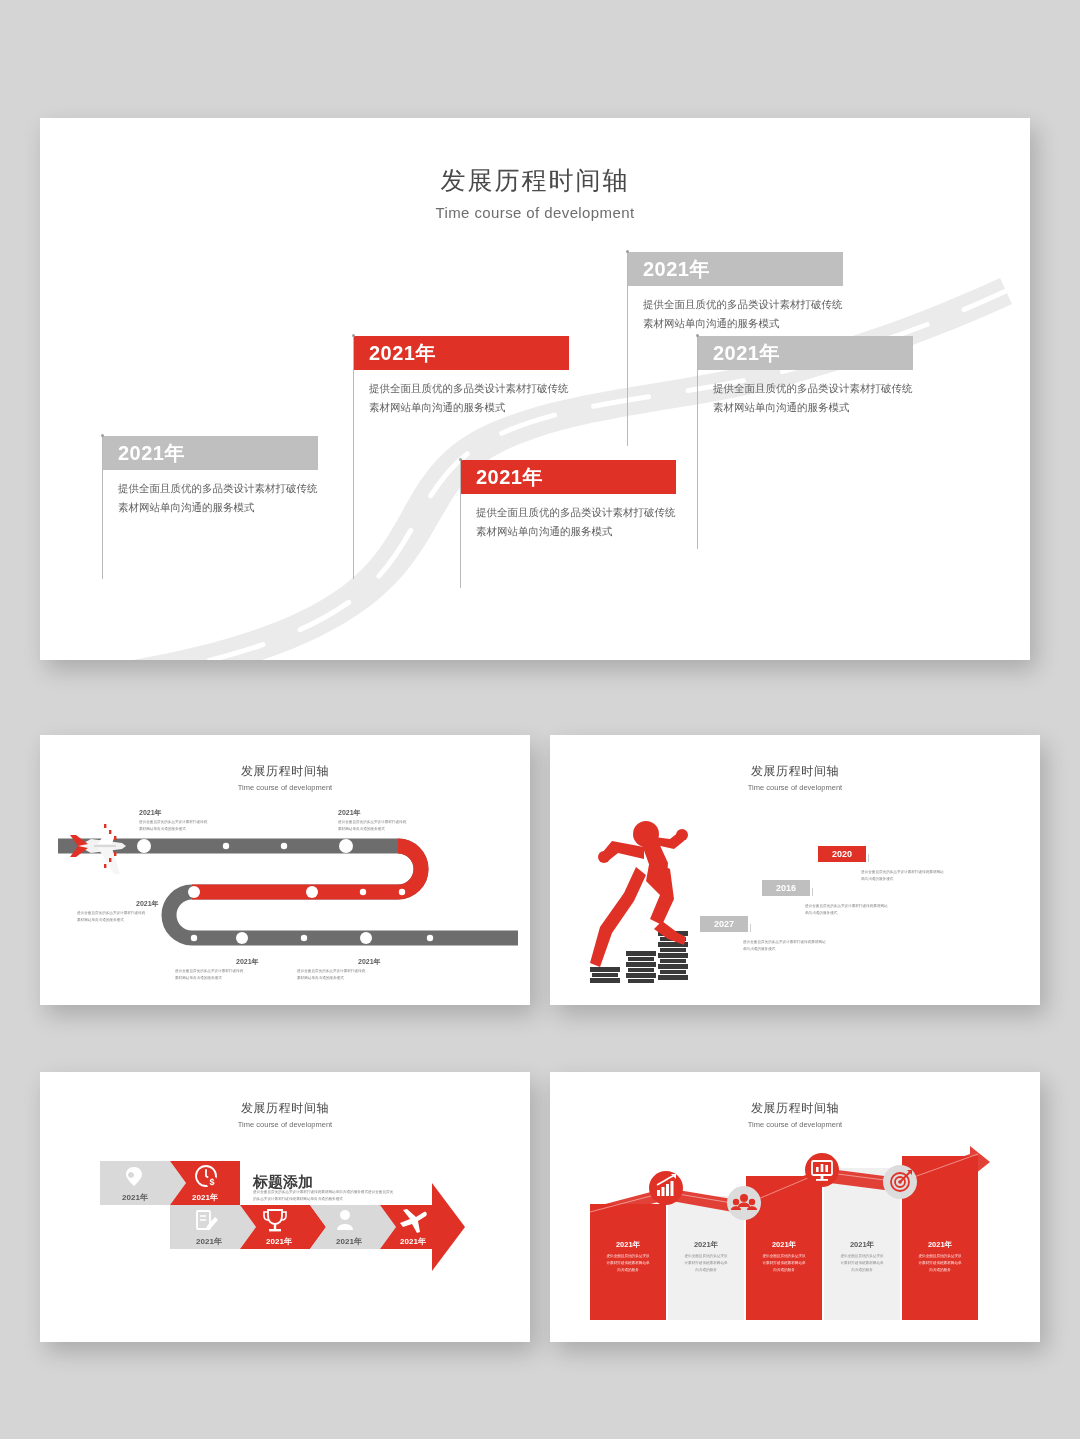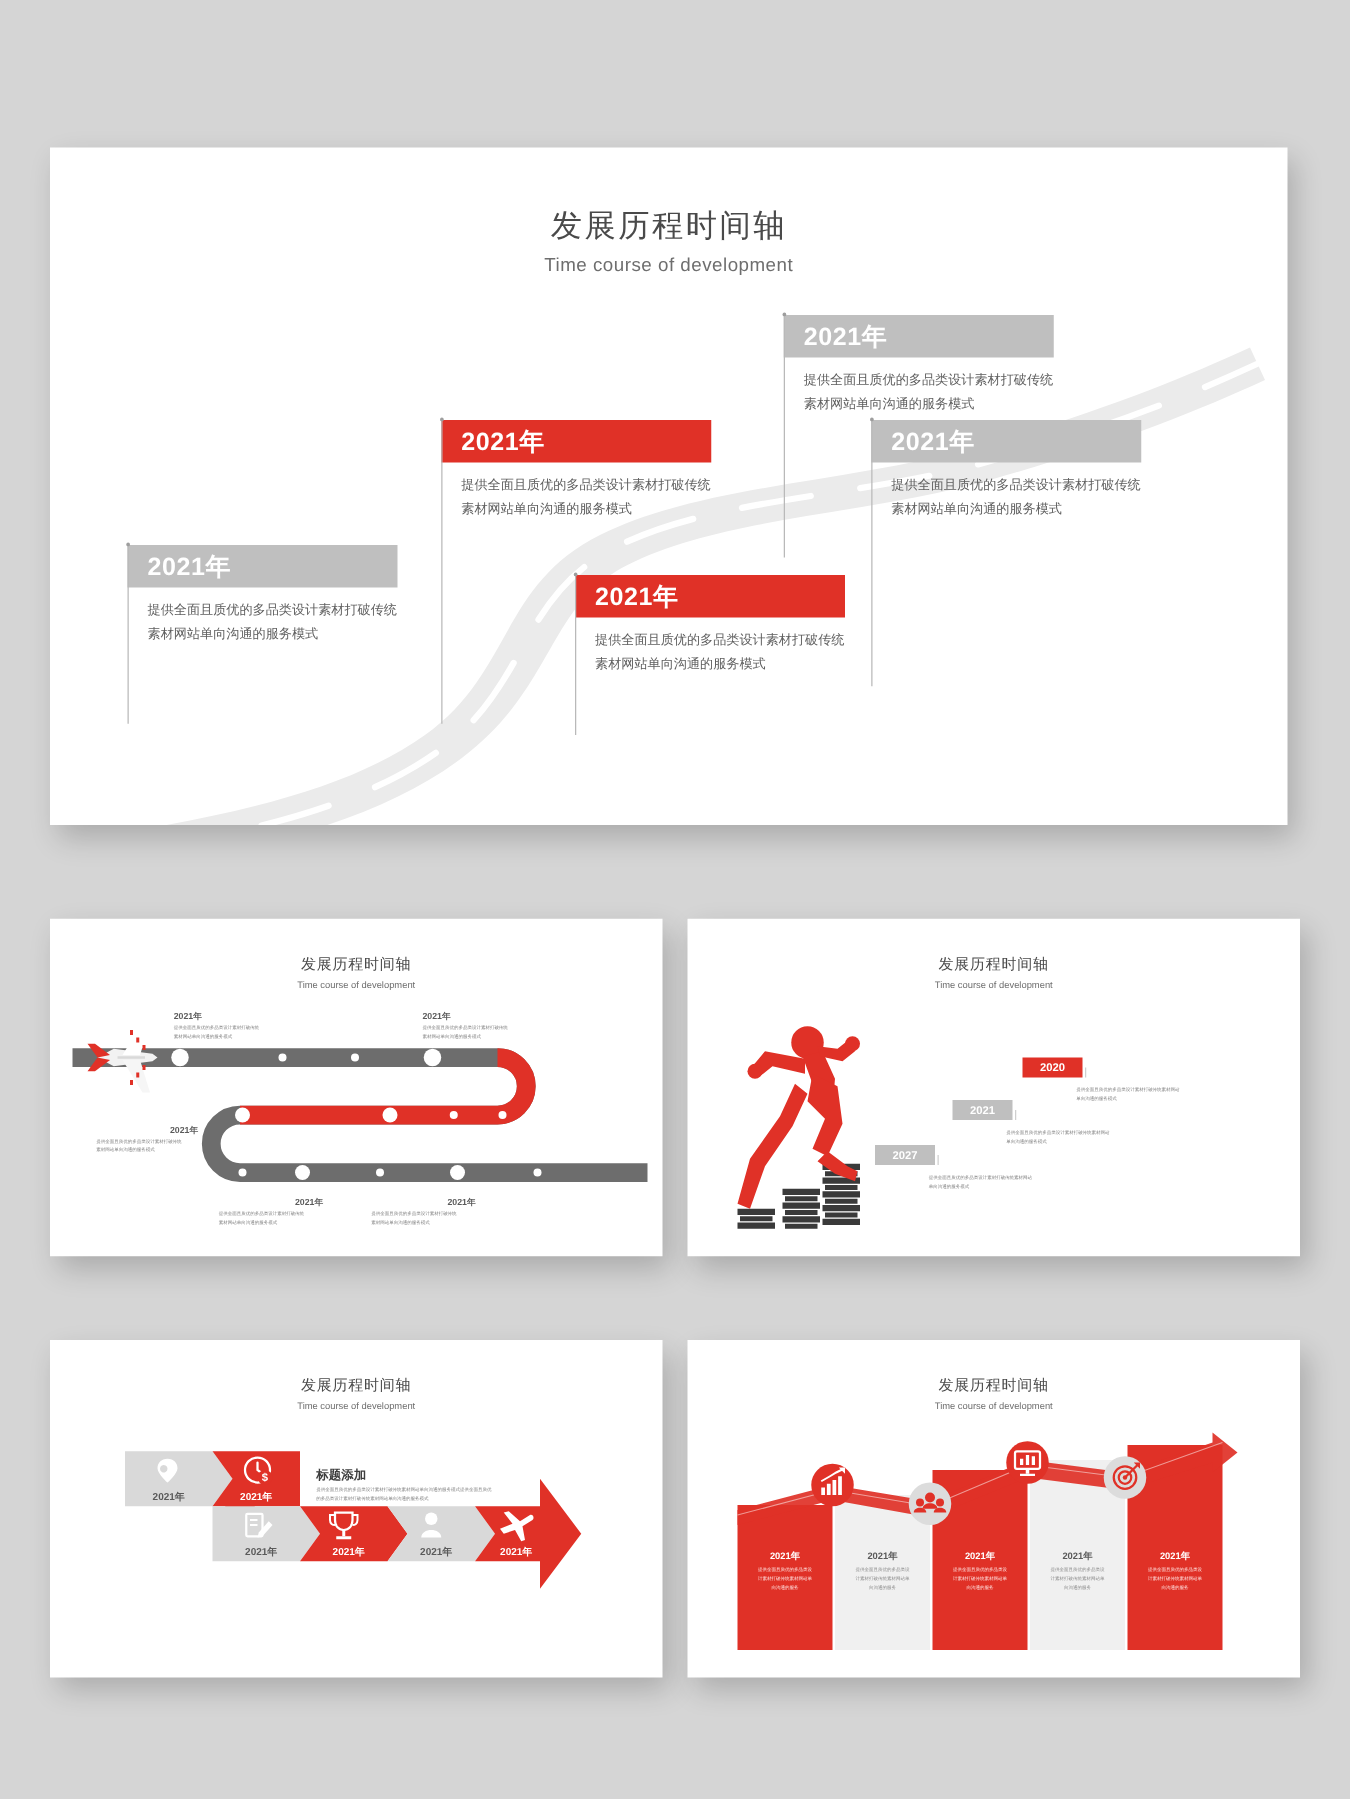--- a/index.html
+++ b/index.html
@@ -244,21 +244,21 @@
     </g>
   </svg>
 
   <div style="position:absolute;left:150px;top:181px;width:48px;height:16px;background:#bfbfbf;display:flex;align-items:center;justify-content:center;color:#fff;font-size:9px;font-weight:bold;">2027</div>
   <div style="position:absolute;left:200px;top:189px;width:1px;height:8px;background:#cfcfcf;"></div>
   <div class="tdesc" style="left:193px;top:204px;">
     <div>提供全面且质优的多品类设计素材打破传统素材网站</div>
     <div>单向沟通的服务模式</div>
   </div>
 
-  <div style="position:absolute;left:212px;top:145px;width:48px;height:16px;background:#bfbfbf;display:flex;align-items:center;justify-content:center;color:#fff;font-size:9px;font-weight:bold;">2021</div>
+  <div style="position:absolute;left:212px;top:145px;width:48px;height:16px;background:#bfbfbf;display:flex;align-items:center;justify-content:center;color:#fff;font-size:9px;font-weight:bold;">2016</div>
   <div style="position:absolute;left:262px;top:153px;width:1px;height:8px;background:#cfcfcf;"></div>
   <div class="tdesc" style="left:255px;top:168px;">
     <div>提供全面且质优的多品类设计素材打破传统素材网站</div>
     <div>单向沟通的服务模式</div>
   </div>
 
   <div style="position:absolute;left:268px;top:111px;width:48px;height:16px;background:#e03127;display:flex;align-items:center;justify-content:center;color:#fff;font-size:9px;font-weight:bold;">2020</div>
   <div style="position:absolute;left:318px;top:119px;width:1px;height:8px;background:#cfcfcf;"></div>
   <div class="tdesc" style="left:311px;top:134px;">
     <div>提供全面且质优的多品类设计素材打破传统素材网站</div>
@@ -314,21 +314,21 @@
     </g>
   </svg>
 
   <div style="position:absolute;left:60px;top:120px;width:70px;text-align:center;font-size:8px;font-weight:bold;color:#5a5a5a;">2021年</div>
   <div style="position:absolute;left:134px;top:120px;width:62px;text-align:center;font-size:8px;font-weight:bold;color:#fff;">2021年</div>
   <div style="position:absolute;left:134px;top:164px;width:70px;text-align:center;font-size:8px;font-weight:bold;color:#5a5a5a;">2021年</div>
   <div style="position:absolute;left:204px;top:164px;width:70px;text-align:center;font-size:8px;font-weight:bold;color:#fff;">2021年</div>
   <div style="position:absolute;left:274px;top:164px;width:70px;text-align:center;font-size:8px;font-weight:bold;color:#5a5a5a;">2021年</div>
   <div style="position:absolute;left:342px;top:164px;width:62px;text-align:center;font-size:8px;font-weight:bold;color:#fff;">2021年</div>
 
-  <div style="position:absolute;left:213px;top:101px;font-size:10px;font-weight:bold;color:#3d3d3d;">标题添加</div>
+  <div style="position:absolute;left:213px;top:101px;font-size:15px;font-weight:bold;color:#3d3d3d;">标题添加</div>
   <div class="tdesc" style="left:213px;top:117px;">
     <div>提供全面且质优的多品类设计素材打破传统素材网站单向沟通的服务模式提供全面且质优</div>
     <div>的多品类设计素材打破传统素材网站单向沟通的服务模式</div>
   </div>
 </div>
 
 <div class="slide thumb" id="slide-5">
   <div class="t-title">
     <div class="cn">发展历程时间轴</div>
     <div class="en">Time course of development</div>

